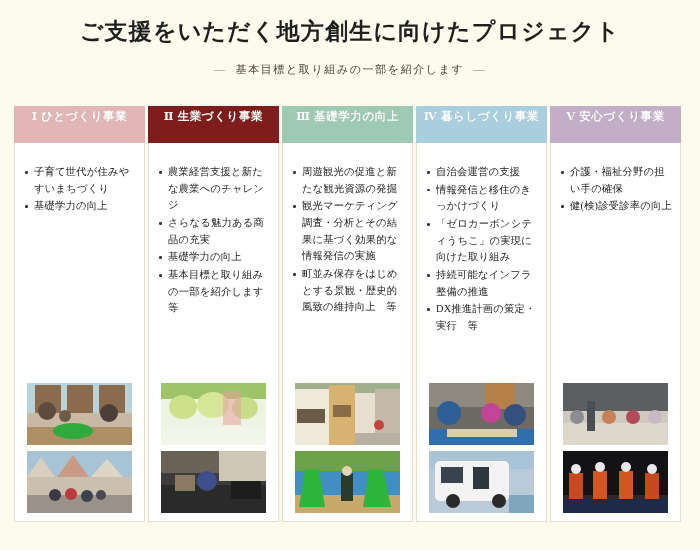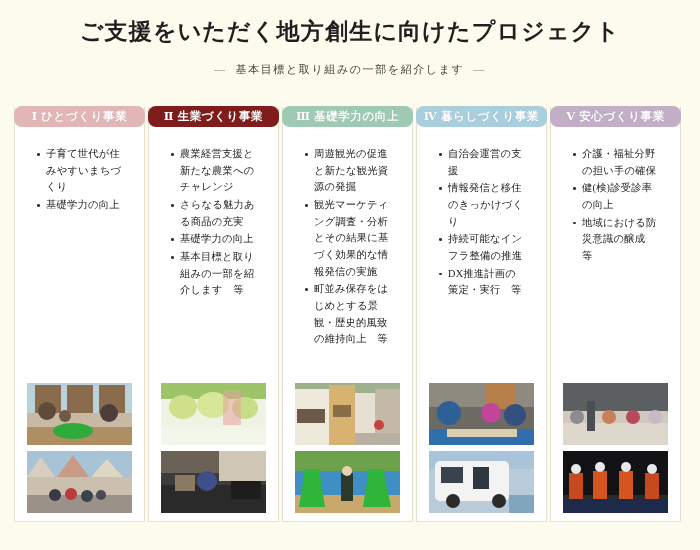--- a/index.html
+++ b/index.html
@@ -61,39 +61,38 @@
     background: #ffffff;
     border: 1px solid #e3e0d2;
     border-top: none;
     box-sizing: border-box;
     height: 415px;
     position: relative;
     display: flex;
     flex-direction: column;
   }
   .col-head {
-    height: 21px;
+    height: 37px;
     line-height: 21px;
     text-align: center;
     font-size: 11.5px;
     font-weight: 700;
     letter-spacing: 0.6px;
     color: #ffffff;
     text-shadow: 0 0 1px rgba(0,0,0,0.18);
     box-sizing: border-box;
-    margin: -1px -1px 0 -1px;
-    border-radius: 8px;
+    margin: -1px -1px 14px -1px;
   }
   .col-body {
     padding: 7px 8px 0 8px;
     flex: 1 1 auto;
   }
   ul.items {
     list-style: none;
-    margin: 12px;
+    margin: 0;
     padding: 0;
   }
   ul.items li {
     position: relative;
     padding-left: 11px;
     font-size: 10.3px;
     line-height: 1.62;
     letter-spacing: 0.2px;
     color: #222222;
     margin-bottom: 1px;
@@ -253,20 +252,21 @@
             </svg>
           </div>
         </div>
       </div>
       <div class="col">
         <div class="col-head" style="background: rgb(169, 207, 223);">Ⅳ 暮らしづくり事業</div>
         <div class="col-body">
           <ul class="items">
             <li>自治会運営の支援</li>
             <li>情報発信と移住のきっかけづくり</li>
+            <li>「ゼロカーボンシティうちこ」の実現に向けた取り組み</li>
             <li>持続可能なインフラ整備の推進</li>
             <li>DX推進計画の策定・実行　等</li>
           </ul>
         </div>
         <div class="photos">
           <div class="photo">
             <svg viewBox="0 0 105 62" xmlns="http://www.w3.org/2000/svg">
     <rect width="105" height="62" fill="#6d6a63"></rect>
     <rect x="0" y="0" width="105" height="24" fill="#8e8a80"></rect>
     <rect x="56" y="0" width="30" height="26" fill="#b77f4a"></rect>
@@ -290,21 +290,20 @@
             </svg>
           </div>
         </div>
       </div>
       <div class="col">
         <div class="col-head" style="background: rgb(194, 174, 199); text-align: center;">Ⅴ 安心づくり事業</div>
         <div class="col-body">
           <ul class="items">
             <li>介護・福祉分野の担い手の確保</li>
             <li>健(検)診受診率の向上</li>
-            <li>地域における防災意識の醸成　等</li>
           </ul>
         </div>
         <div class="photos">
           <div class="photo">
             <svg viewBox="0 0 105 62" xmlns="http://www.w3.org/2000/svg">
     <rect width="105" height="62" fill="#cfc9be"></rect>
     <rect x="0" y="0" width="105" height="28" fill="#5c5f62"></rect>
     <rect x="0" y="40" width="105" height="22" fill="#ded7cb"></rect>
     <rect x="24" y="18" width="8" height="30" fill="#4a4f56"></rect>
     <circle cx="14" cy="34" r="7" fill="#8d8c92"></circle>

